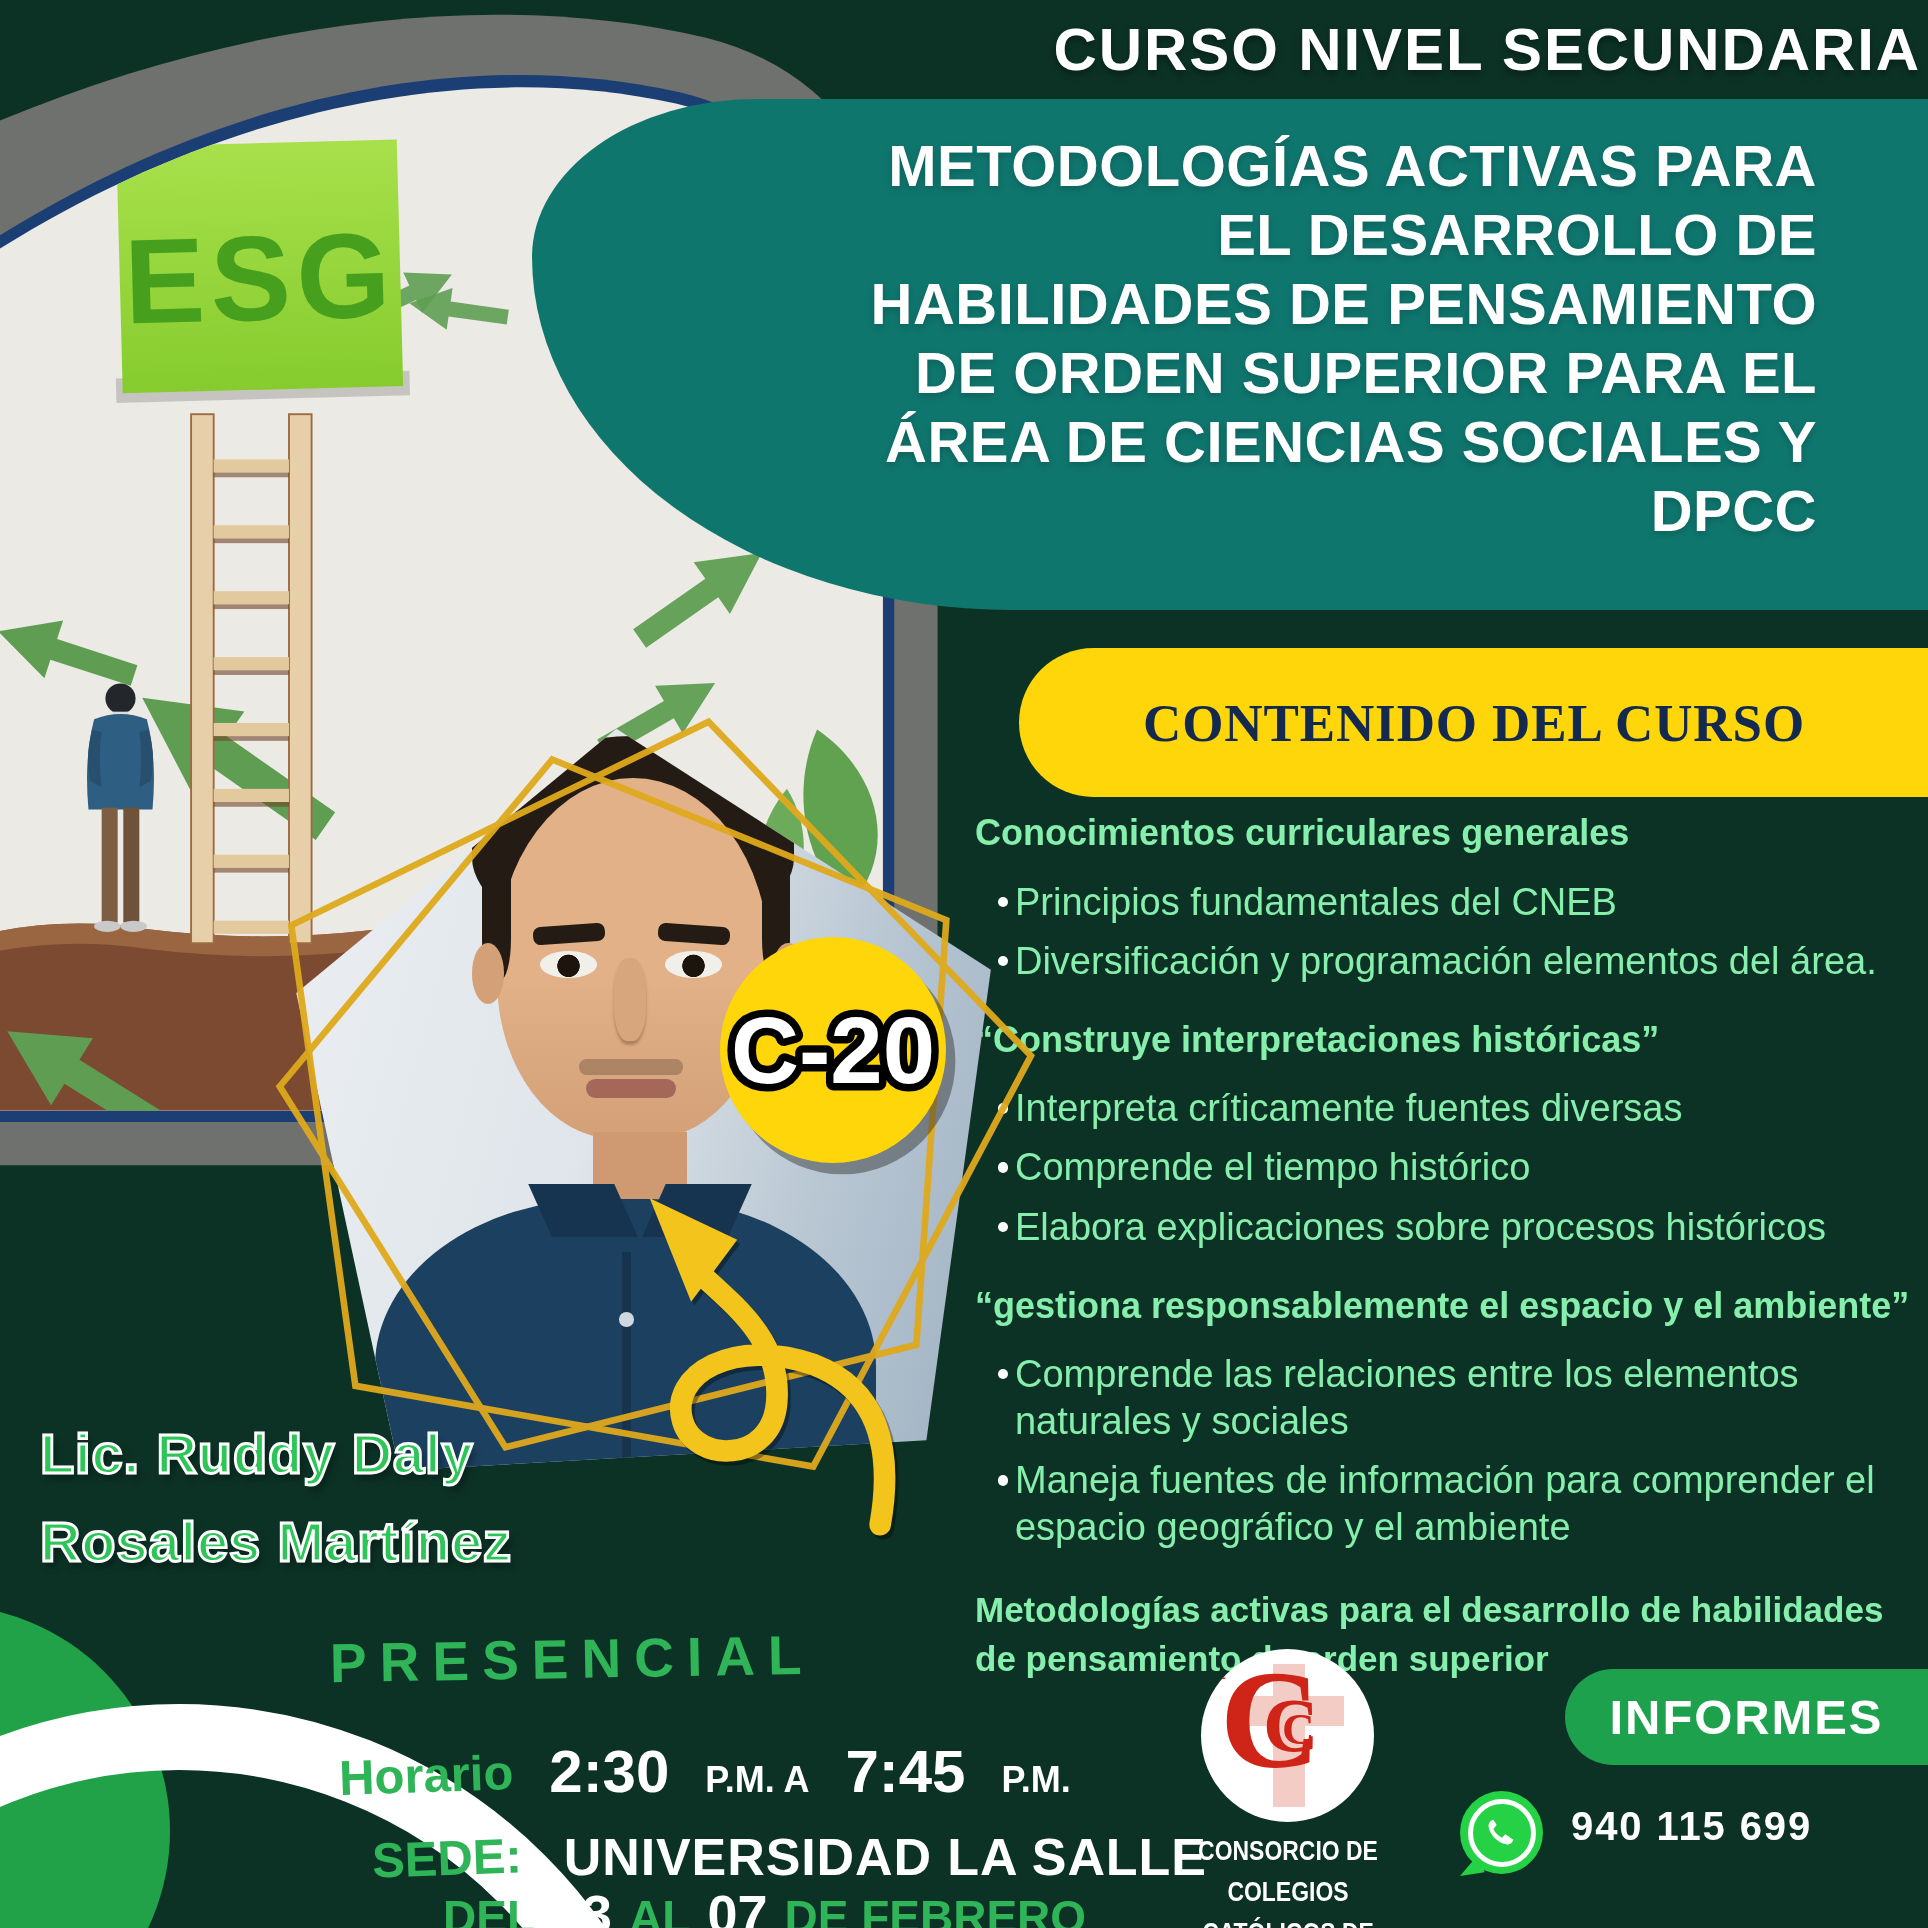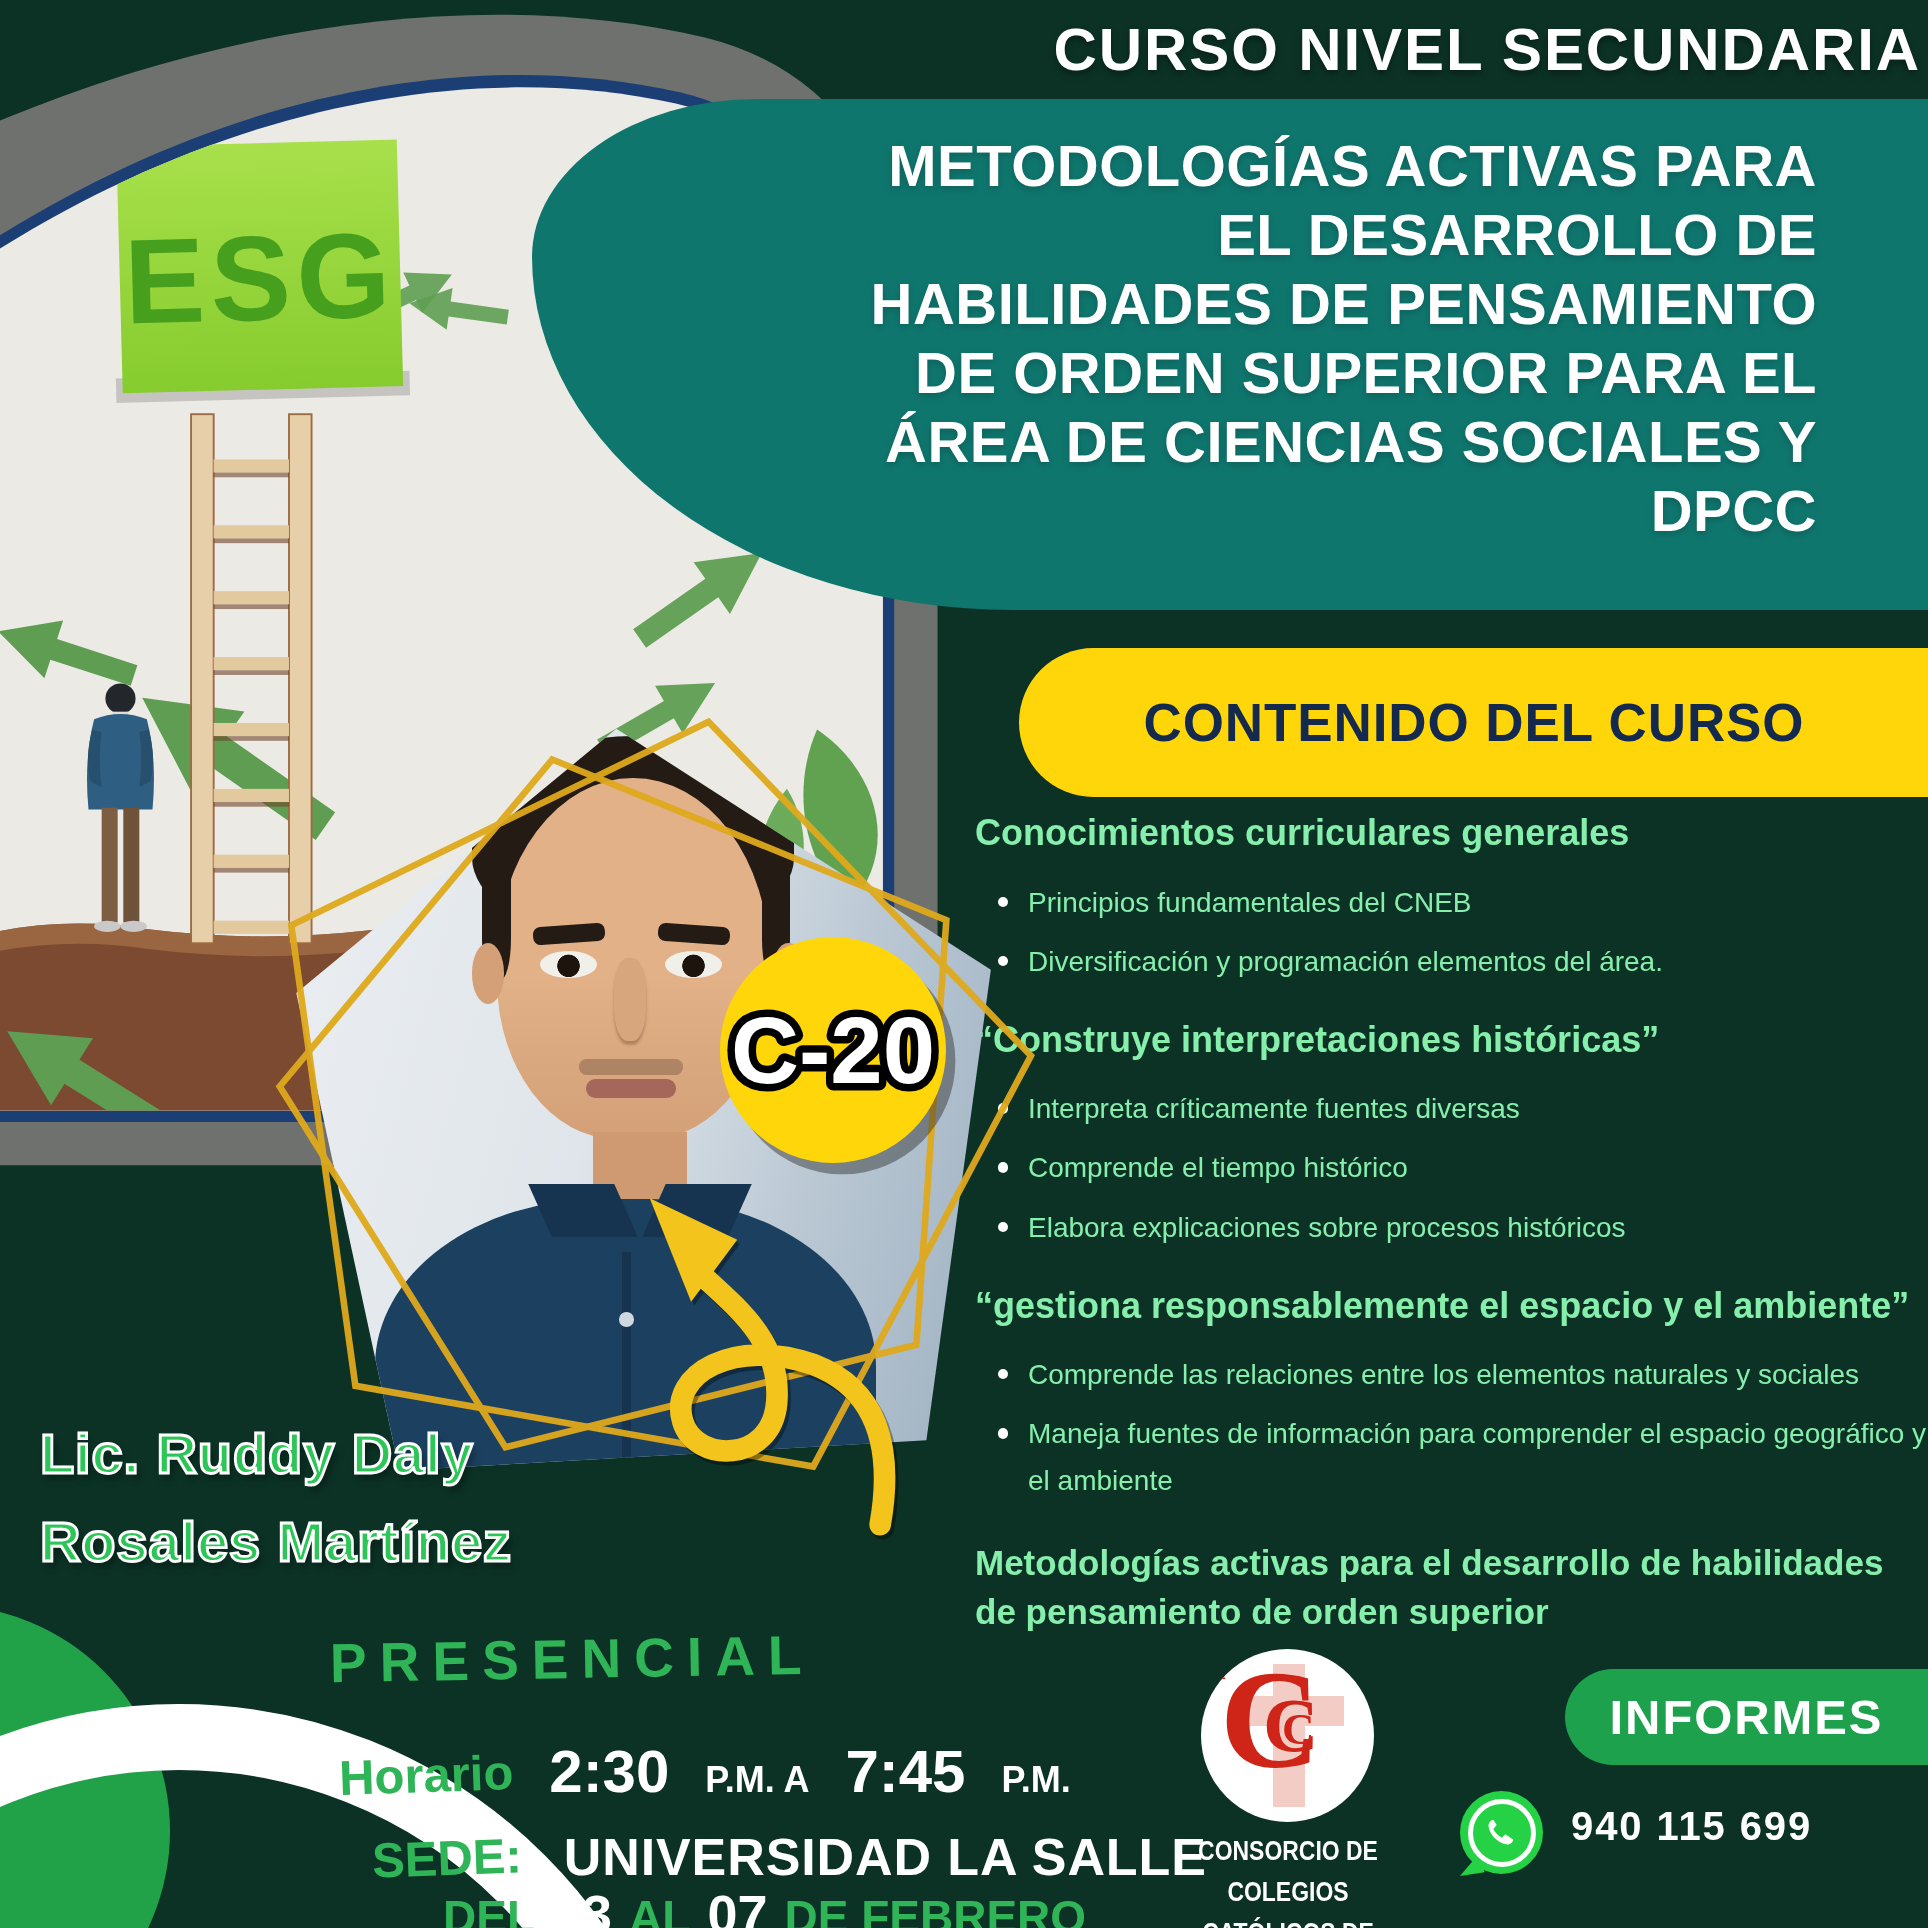--- a/index.html
+++ b/index.html
@@ -56,26 +56,26 @@
   
   .badge{left:720px;top:937px;width:226px;height:226px;z-index:11;}
   .badge-circle{position:absolute;inset:0;background:#ffd60a;border-radius:50%;
                 box-shadow:9.4px 11.3px 0 rgba(45,45,45,.45);}
 
   
   .curl-svg{left:612px;top:1172px;z-index:11;filter:drop-shadow(3.8px 4.7px 0 rgba(0,0,0,.35));}
 
   
   .contenido-pill{left:1019px;top:648px;width:910px;height:149px;background:#ffd60a;
-                  border-radius:75px 0 0 75px;z-index:6;display:flex;align-items:center;justify-content:center;}
+                  border-radius:75px 0 0 75px;z-index:6;display:flex;align-items:center;justify-content:center;font-family:Liberation Serif, serif;}
   .contenido-title{color:#14294e;font-size:53px;font-weight:800;letter-spacing:0.9px;}
   .content-col{left:975px;top:812px;width:954px;z-index:6;color:#86efac;}
   .sec-heading{font-size:36px;font-weight:800;margin-bottom:24.5px;}
   .content-col ul{list-style:none;margin:0 0 34px 0;padding:0 0 0 22.6px;}
-  .content-col li{display:flex;gap:20px;font-size:28px;line-height:47px;margin-bottom:12.2px;}
+  .content-col li{display:flex;gap:7px;font-size:38px;line-height:47px;margin-bottom:12.2px;}
   .dot{flex:0 0 auto;width:10.4px;height:10.4px;border-radius:50%;background:#fff;margin-top:18px;}
   .closing{font-size:35px;font-weight:800;line-height:49px;margin-top:5.6px;}
 
   
   .name{left:40px;top:1410px;z-index:12;font-size:56px;font-weight:800;line-height:88px;
         color:#2ec558;-webkit-text-stroke:2.8px #ffffff;letter-spacing:0.9px;
         text-shadow:3.8px 5.6px 7.5px rgba(0,0,0,.35);}
 
   
   .green-circle{left:-282px;top:1605px;width:452px;height:452px;border-radius:50%;background:#21a249;z-index:2;}

